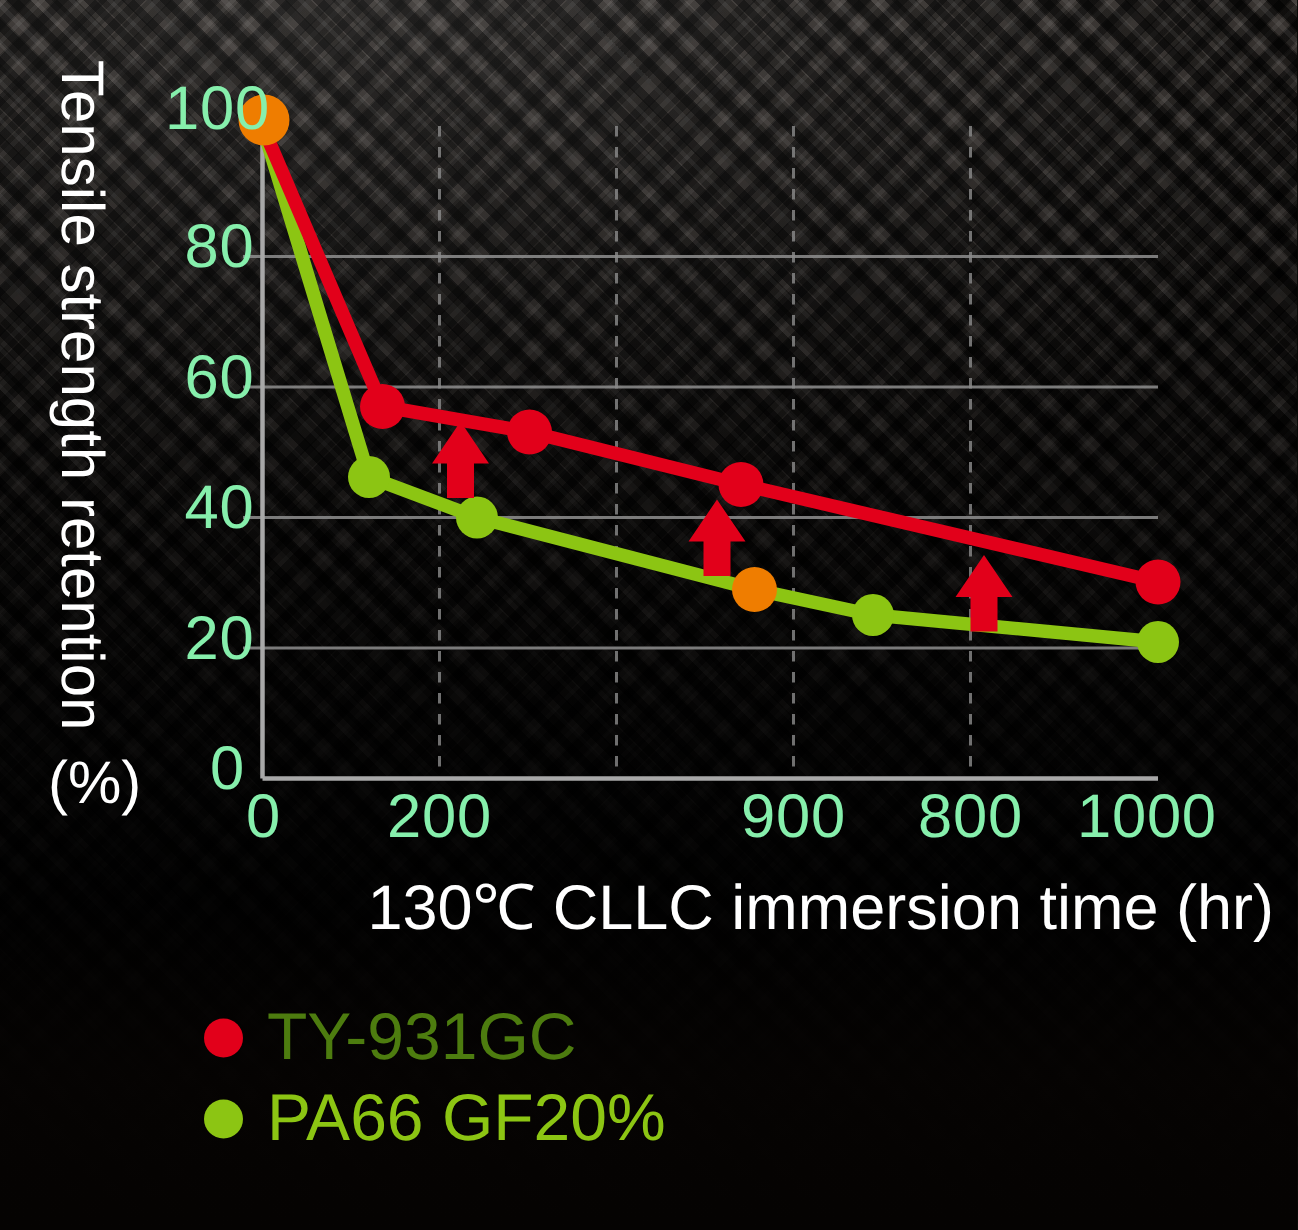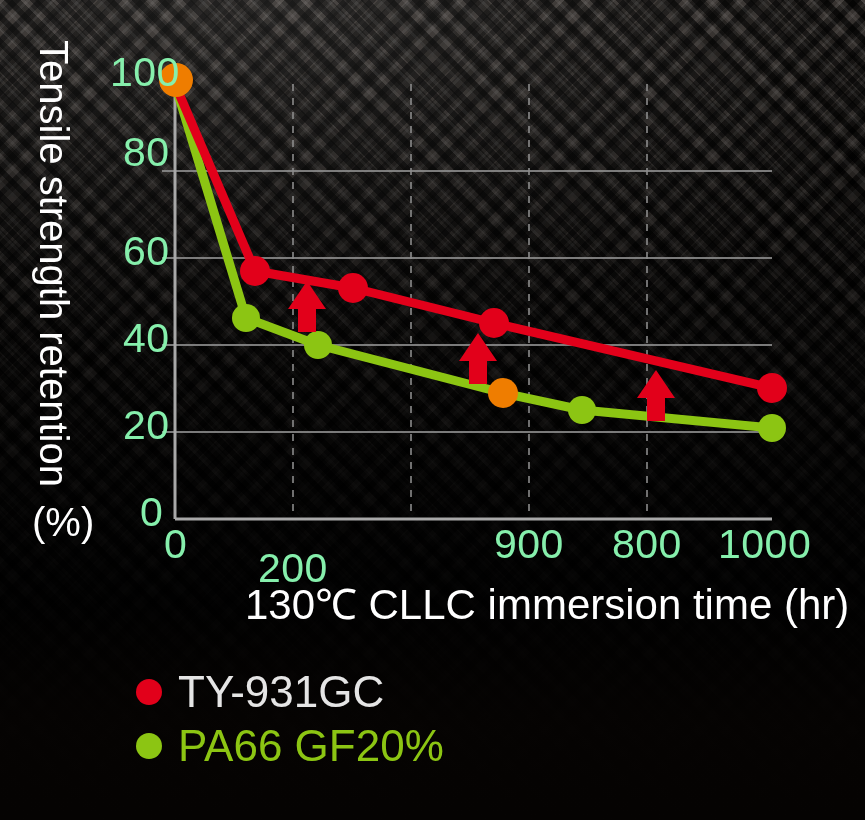--- a/index.html
+++ b/index.html
@@ -134,41 +134,41 @@
       </g>
 
       <g fill="#e2001a">
         <path d="M307,281 L326,309 L316,309 L316,332 L298,332 L298,309 L288,309 Z"></path>
         <path d="M478,333 L497,361 L487,361 L487,384 L469,384 L469,361 L459,361 Z"></path>
         <path d="M656,370 L675,398 L665,398 L665,421 L647,421 L647,398 L637,398 Z"></path>
       </g>
     </svg>
 
     <div class="axis-tick" style="left:110px;top:52px;">100</div>
-    <div class="axis-tick" style="left:123px;top:132px;">80</div>
+    <div class="axis-tick" style="left:123px;top:144px;">80</div>
     <div class="axis-tick" style="left:123px;top:231px;">60</div>
     <div class="axis-tick" style="left:123px;top:318px;">40</div>
     <div class="axis-tick" style="left:123px;top:405px;">20</div>
     <div class="axis-tick" style="left:140px;top:492px;">0</div>
 
     <div class="axis-tick" style="left:164px;top:524px;">0</div>
-    <div class="axis-tick" style="left:258px;top:548px;">200</div>
+    <div class="axis-tick" style="left:258px;top:524px;">200</div>
     <div class="axis-tick" style="left:494px;top:524px;">900</div>
     <div class="axis-tick" style="left:612px;top:524px;">800</div>
     <div class="axis-tick" style="left:718px;top:524px;">1000</div>
 
     <div class="ylabel" style="left:76px;top:40px;">Tensile strength retention</div>
     <div class="ylabel-pct" style="left:32px;top:500px;">(%)</div>
 
     <div class="xlabel" style="left:245px;top:574px;">130℃ CLLC immersion time (hr)</div>
 
     <div class="legend" style="left:136px;top:665px;">
       <div class="legend-row">
         <span class="legend-dot" style="background:#e2001a;"></span>
-        <span class="legend-text" style="color:#e5e5e5;">TY-931GC</span>
+        <span class="legend-text" style="color:#4d7c0f;">TY-931GC</span>
       </div>
       <div class="legend-row">
         <span class="legend-dot" style="background:#8cc513;"></span>
         <span class="legend-text" style="color:#8cc513;">PA66 GF20%</span>
       </div>
     </div>
   </div>
 </div>
 
 </body></html>

